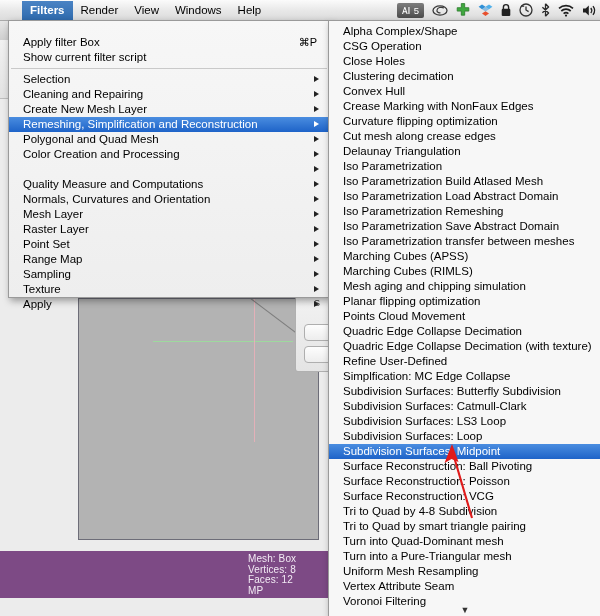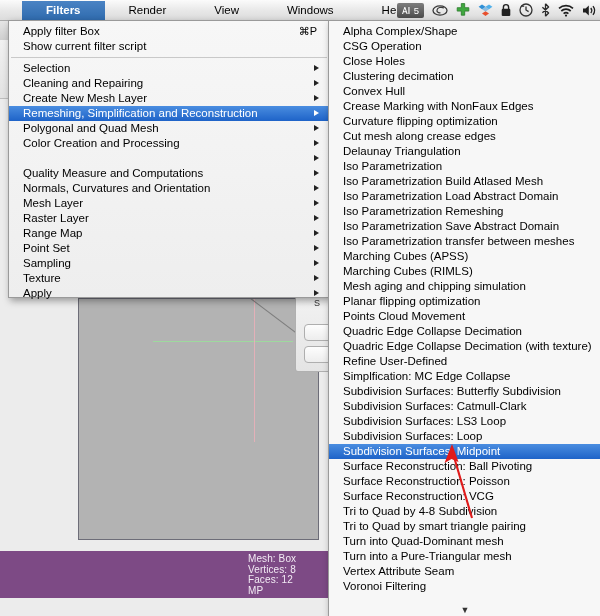--- a/index.html
+++ b/index.html
@@ -144,21 +144,21 @@
     left: 0; top: 0;
     width: 600px; height: 20px;
     background: linear-gradient(#fbfbfb, #e7e7e7 55%, #dcdcdc);
     border-bottom: 1px solid #a9a9a9;
     display: flex;
     align-items: center;
   }
   .mb-item {
     font-size: 11.5px;
     color: #000;
-    padding: 0 24px;
+    padding: 0 8px;
     line-height: 19px;
     height: 19px;
     white-space: nowrap;
   }
   .mb-item.active {
     background: #3a6ea5;
     background: linear-gradient(#4a83c4, #2f6bae);
     color: #fff;
     font-weight: bold;
   }
@@ -229,21 +229,21 @@
     border-left: 5px solid #222;
     border-top: 3.5px solid transparent;
     border-bottom: 3.5px solid transparent;
   }
   .mi.sel .arrow { border-left-color: #fff; }
   .sep {
     height: 1px;
     margin: 3px 2px 3px 2px;
     background: #c9c9c9;
   }
-  .menu-filters .items { padding-top: 3px; }
+  .menu-filters .items { padding-top: 14px; }
   .menu-sub .items { padding-top: 3px; }
   .scroll-down {
     position: absolute;
     left: 0; bottom: 2px;
     width: 100%;
     text-align: center;
     font-size: 9px;
     color: #333;
     line-height: 10px;
   }
@@ -364,22 +364,22 @@
         <div class="mi"><span>Cleaning and Repairing</span><span class="arrow"></span></div>
         <div class="mi"><span>Create New Mesh Layer</span><span class="arrow"></span></div>
         <div class="mi sel"><span>Remeshing, Simplification and Reconstruction</span><span class="arrow"></span></div>
         <div class="mi"><span>Polygonal and Quad Mesh</span><span class="arrow"></span></div>
         <div class="mi"><span>Color Creation and Processing</span><span class="arrow"></span></div>
         <div class="mi"><span class="arrow"></span></div>
         <div class="mi"><span>Quality Measure and Computations</span><span class="arrow"></span></div>
         <div class="mi"><span>Normals, Curvatures and Orientation</span><span class="arrow"></span></div>
         <div class="mi"><span>Mesh Layer</span><span class="arrow"></span></div>
         <div class="mi"><span>Raster Layer</span><span class="arrow"></span></div>
+        <div class="mi"><span>Point Set</span><span class="arrow"></span></div>
         <div class="mi"><span>Range Map</span><span class="arrow"></span></div>
-        <div class="mi"><span>Point Set</span><span class="arrow"></span></div>
         <div class="mi"><span>Sampling</span><span class="arrow"></span></div>
         <div class="mi"><span>Texture</span><span class="arrow"></span></div>
         <div class="mi"><span>Apply</span><span class="arrow"></span></div>
       </div>
   </div>
 
   <div class="menu menu-sub">
     <div class="items" id="sub-items">
         <div class="mi"><span>Alpha Complex/Shape</span></div>
         <div class="mi"><span>CSG Operation</span></div>
@@ -410,20 +410,21 @@
         <div class="mi"><span>Subdivision Surfaces: LS3 Loop</span></div>
         <div class="mi"><span>Subdivision Surfaces: Loop</span></div>
         <div class="mi sel"><span>Subdivision Surfaces: Midpoint</span></div>
         <div class="mi"><span>Surface Reconstruction: Ball Pivoting</span></div>
         <div class="mi"><span>Surface Reconstruction: Poisson</span></div>
         <div class="mi"><span>Surface Reconstruction: VCG</span></div>
         <div class="mi"><span>Tri to Quad by 4-8 Subdivision</span></div>
         <div class="mi"><span>Tri to Quad by smart triangle pairing</span></div>
         <div class="mi"><span>Turn into Quad-Dominant mesh</span></div>
         <div class="mi"><span>Turn into a Pure-Triangular mesh</span></div>
+        <div class="mi"><span>Uniform Mesh Resampling</span></div>
         <div class="mi"><span>Vertex Attribute Seam</span></div>
         <div class="mi"><span>Voronoi Filtering</span></div>
       </div>
     <div class="scroll-down">▼</div>
   </div>
 
   <svg class="annot-arrow" viewBox="0 0 60 80">
     <path d="M42 78 L22 10" stroke="#e01b1b" stroke-width="2.1" fill="none"></path>
     <path d="M22 4 L28.5 22 L21.5 19 L14.5 23 Z" fill="#e01b1b"></path>
   </svg>

